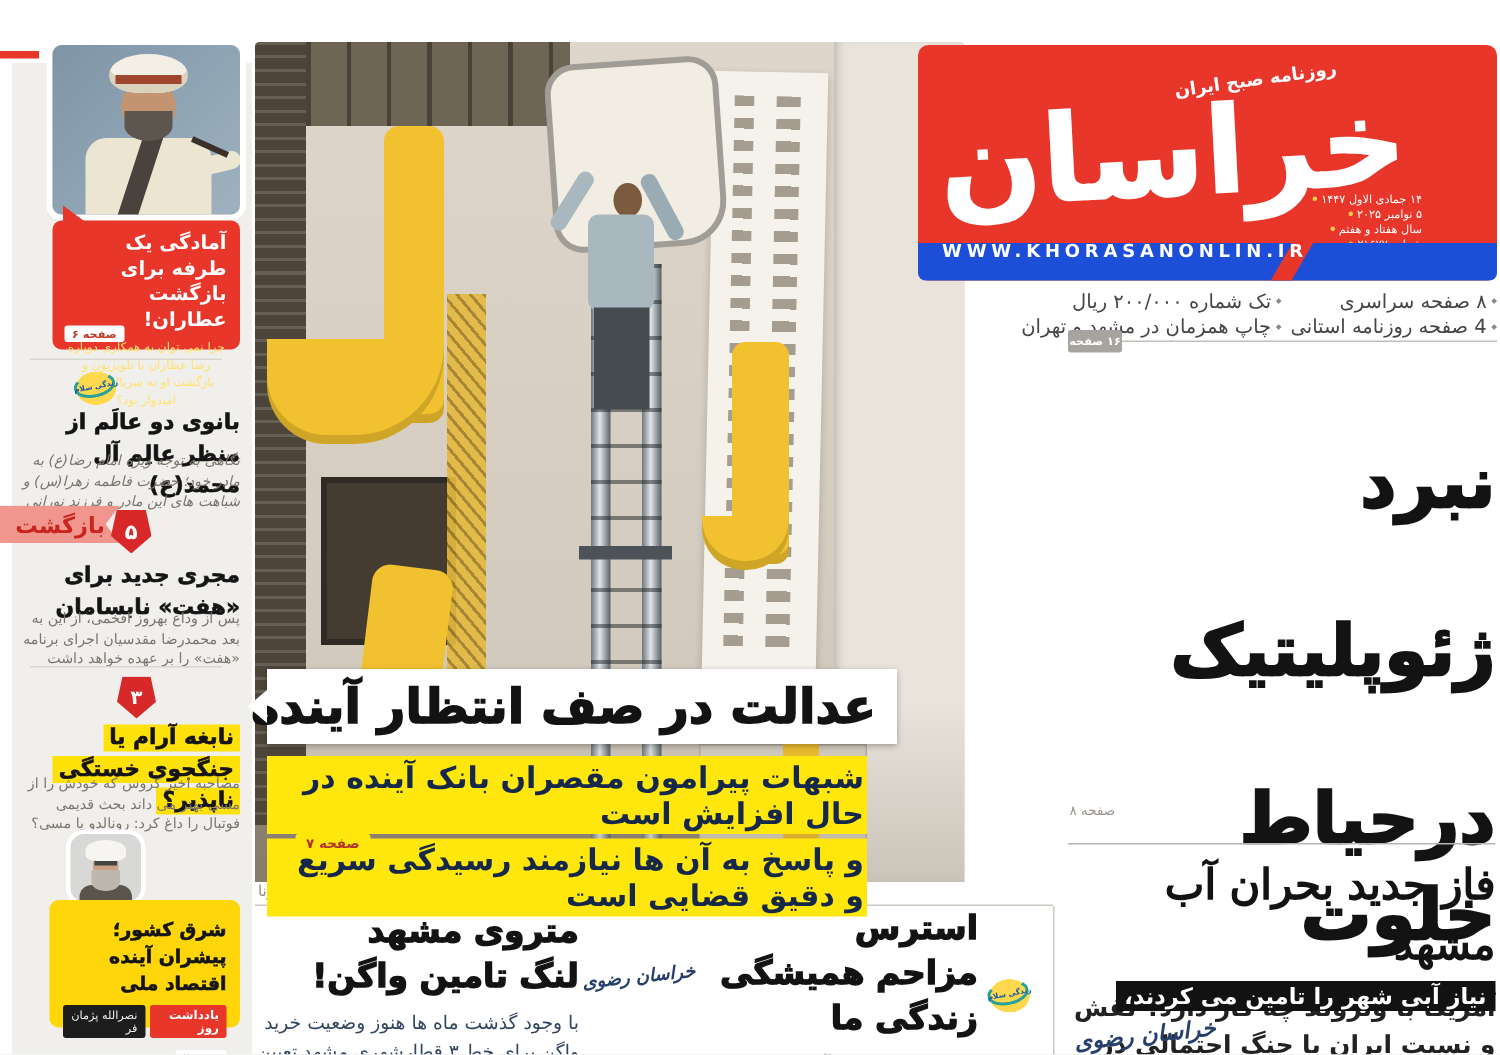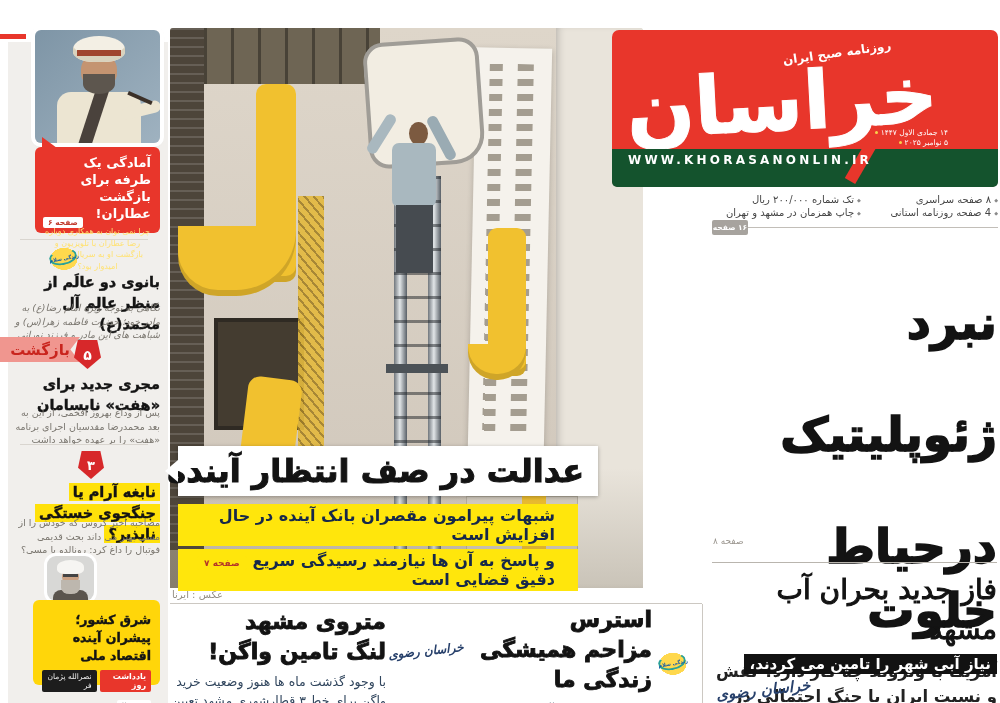--- a/index.html
+++ b/index.html
@@ -121,45 +121,45 @@
   
   .ov-band{ left:178px; top:446px; width:420px; height:50px; background:#fff; z-index:6;
     box-shadow:0 1px 4px rgba(0,0,0,.3); }
   .ov-band::before{ content:""; position:absolute; left:-13px; top:14px; width:0; height:0;
     border-top:11px solid transparent; border-bottom:11px solid transparent; border-right:13px solid #fff; }
   .ov-title{ font-size:32px; line-height:50px; font-weight:bold; color:#131313; text-align:right;
     padding:0 14px; -webkit-text-stroke:1px #131313; white-space:nowrap; }
   .ov-lines{ left:178px; top:504px; width:400px; z-index:6; text-align:right; }
   .ov-lines .row{ margin-bottom:3px; }
   .hl-line{ display:inline-block; background:#ffe60c; color:#16284a; font-weight:bold;
-    font-size:16px; padding:2px 23px; }
+    font-size:20px; padding:2px 2px; }
   .ov-page{ left:197px; top:556px; background:#ffe60c; color:#b3342a; font-size:9px; font-weight:bold;
     padding:2px 7px; border-radius:2px; z-index:6; }
   .credit{ left:172px; top:589px; font-size:10px; color:#948e83; }
 
   
   .masthead{ left:612px; top:30px; width:386px; height:157px; background:#e8362b; border-radius:7px; }
   .mh-tagline{ position:absolute; left:150px; top:16px; width:150px; text-align:center;
     color:#fff; font-size:12px; font-weight:bold; transform:rotate(-8deg); }
   .mh-logo{ position:absolute; right:60px; top:28px; color:#fff; font-size:80px; line-height:90px;
     font-weight:bold; transform:rotate(-3deg); -webkit-text-stroke:1px #fff; }
   .mh-dates{ position:absolute; right:50px; top:98px; text-align:right; }
   .mh-dates div{ color:#fff; font-size:7.5px; line-height:10px; }
   .mh-dates div::after{ content:""; display:inline-block; width:3px; height:3px; background:#f7d34c;
     border-radius:50%; margin-right:3px; vertical-align:middle; }
-  .mh-strip{ position:absolute; bottom:0; left:0; right:0; height:38px; background:#14532d;
+  .mh-strip{ position:absolute; bottom:0; left:0; right:0; height:25px; background:#1d4ed8;
     border-radius:0 0 5px 5px; direction:ltr; display:flex; align-items:center;
     justify-content:space-between; padding:0 7px 16px 16px; overflow:hidden; }
   .mh-web{ color:#fff; font-size:12px; font-weight:bold; letter-spacing:3.2px; z-index:2; }
   .mh-date{ color:#fff; font-size:13px; font-weight:bold; direction:rtl; z-index:2; }
   .mh-swoosh{ position:absolute; left:243px; top:-9px; width:12px; height:44px; background:#e8362b; transform:rotate(30deg); }
 
   .info-row{ left:712px; top:194px; width:286px; display:grid; grid-template-columns:1.1fr 1.25fr;
     column-gap:6px; row-gap:2px; direction:rtl; }
-  .info-row div{ font-size:10px; color:#454545; white-space:nowrap; }
+  .info-row div{ font-size:13px; color:#454545; white-space:nowrap; }
   .info-row div::before{ content:"◆"; font-size:5px; color:#8a8a8a; margin-left:3px; vertical-align:middle; }
   .info-rule{ left:712px; top:227px; width:286px; height:1px; background:#c2beb8; }
   .pages-badge{ left:712px; top:220px; width:36px; height:15px; background:#a7a39e; color:#fff;
     font-size:7.5px; font-weight:bold; display:flex; align-items:center; justify-content:center;
     border-radius:2px; z-index:2; }
 
   
   .geo{ left:705px; top:243px; width:292px; text-align:right; }
   .geo-line{ font-size:47px; line-height:64px; font-weight:bold; color:#131313;
     -webkit-text-stroke:1.6px #131313; letter-spacing:-1px;margin-top:48px; }

